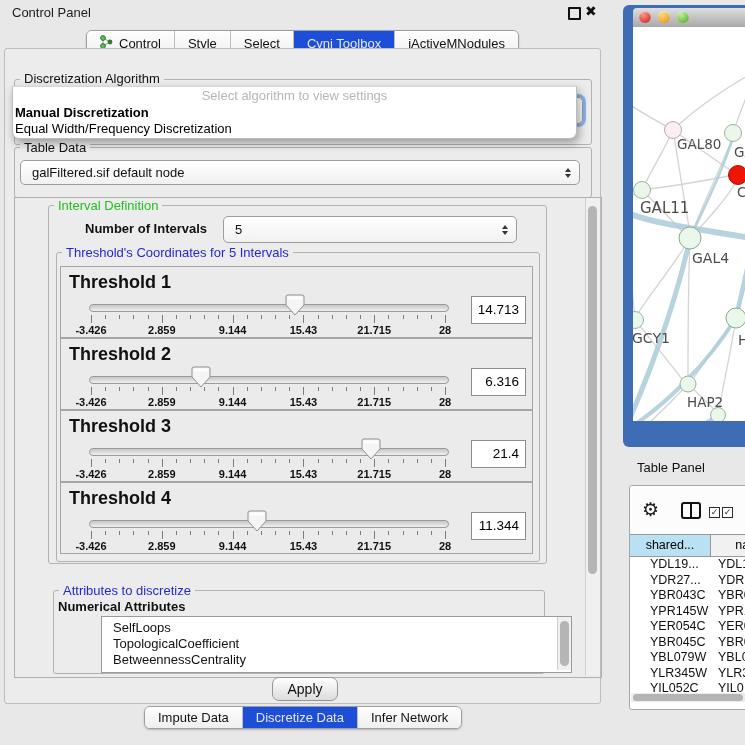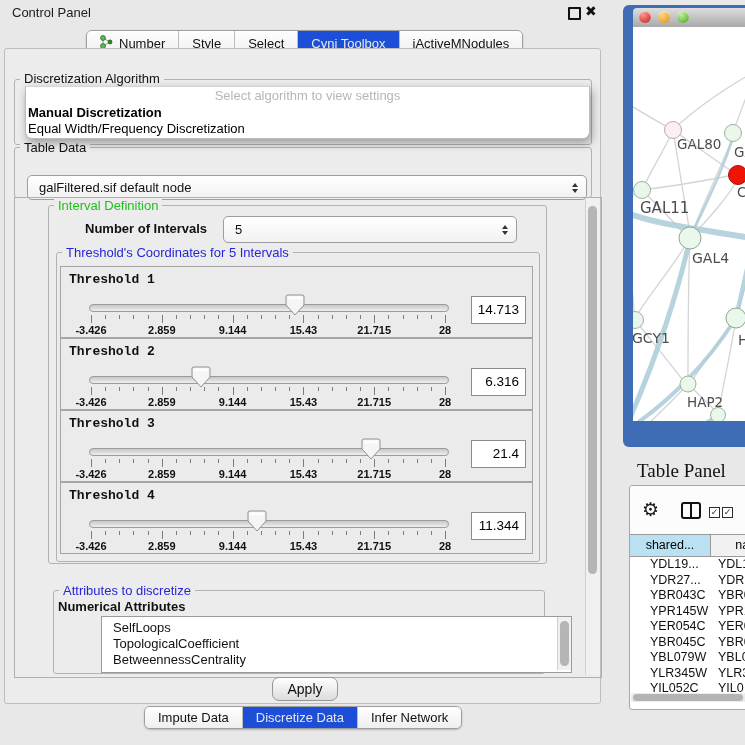--- a/index.html
+++ b/index.html
@@ -26,27 +26,27 @@
   .combo{background:linear-gradient(#ffffff,#f1f1f1);border:1px solid #9d9d9d;border-radius:5px;font-size:13px;}
   .combo .val{position:absolute;left:11px;top:0;line-height:23px;}
   .ring{box-shadow:0 0 1px 3px rgba(105,160,235,.8);}
   .stepper{position:absolute;right:8px;top:50%;transform:translateY(-50%);}
   .tri-up{width:0;height:0;border-left:3.5px solid transparent;border-right:3.5px solid transparent;
           border-bottom:4.5px solid #333;margin-bottom:2px;}
   .tri-down{width:0;height:0;border-left:3.5px solid transparent;border-right:3.5px solid transparent;
           border-top:4.5px solid #333;}
   
   .popup{left:12px;top:86px;width:563px;height:51px;background:#fff;border:1px solid #bcbcbc;border-top:1px solid #d5d5d5;
-         border-radius:0 0 7px 7px;box-shadow:2px 4px 10px rgba(0,0,0,.35);z-index:40;margin-left:13px;}
+         border-radius:0 0 7px 7px;box-shadow:2px 4px 10px rgba(0,0,0,.35);z-index:40;}
   .popup-prompt{text-align:center;color:#b6b6b6;font-size:13px;height:18px;line-height:18px;}
   .popup-item{font-size:13px;height:16px;line-height:16px;padding-left:2px;color:#000;}
   .popup-item.bold{font-weight:bold;}
   
   .th-panel{position:absolute;left:60px;width:471px;height:70px;border:1px solid #a5a5a5;background:#ebebeb;}
-  .th-name{position:absolute;left:8px;top:5px;font-size:13px;font-weight:bold;font-family:Liberation Mono, monospace;}
+  .th-name{position:absolute;left:8px;top:5px;font-size:18px;font-weight:bold;}
   .track{position:absolute;left:28px;top:37px;width:358px;height:6px;border:1px solid #9b9b9b;border-radius:4px;
          background:linear-gradient(#c6c6c6,#efefef);}
   .tick{position:absolute;width:1px;background:#7d7d7d;}
   .tick-label{position:absolute;width:52px;text-align:center;font-size:11px;font-weight:bold;color:#111;}
   .value-box{position:absolute;left:410px;top:29px;width:47px;height:26px;background:#fff;border:1px solid #8c8c8c;
              font-size:13.5px;text-align:right;padding-right:6px;line-height:26px;color:#000;}
   .handle{position:absolute;top:27px;width:20px;height:22px;}
   
   .list{background:#fff;border:1px solid #9a9a9a;overflow:hidden;}
   .list-item{font-size:13px;height:16px;line-height:16px;padding-left:11px;white-space:nowrap;}
@@ -54,21 +54,21 @@
   .sb-thumb{background:#b5b5b5;border-radius:5px;}
   .btn{background:linear-gradient(#ffffff,#dcdcdc);border:1px solid #969696;border-radius:7px;
        font-size:14px;text-align:center;color:#111;}
   
   .net-frame{left:623px;top:5px;width:122px;height:442px;background:#3f6db5;border-radius:6px 0 0 6px;}
   .net-title{position:absolute;left:10px;top:3px;width:112px;height:19px;border-radius:4px 0 0 0;
              background:linear-gradient(#dedede,#a9a9a9);border-bottom:1px solid #8a8a8a;}
   .light{position:absolute;top:3px;width:12px;height:12px;border-radius:50%;box-shadow:inset 0 1px 1px rgba(255,255,255,.7);}
   .net-canvas{position:absolute;left:10px;top:22px;width:112px;height:394px;background:#fff;overflow:hidden;}
   
-  .tp-title{left:637px;top:460px;font-size:19px;color:#111;font-family:Liberation Serif, serif;}
+  .tp-title{left:637px;top:460px;font-size:13px;color:#111;}
   .tp-panel{left:629px;top:485px;width:120px;height:223px;background:#fff;border:1px solid #a6a6a6;border-radius:3px;overflow:hidden;}
   .tp-toolbar{position:absolute;left:0;top:0;width:120px;height:48px;background:#fcfcfc;}
   .gear{position:absolute;left:12px;top:12px;font-size:19px;color:#1a1a1a;font-family:"DejaVu Sans",sans-serif;}
   .col-icon{position:absolute;left:51px;top:16px;width:16px;height:13px;border:2px solid #111;border-radius:3px;}
   .col-icon div{position:absolute;left:6.5px;top:0;width:2px;height:13px;background:#111;}
   .cb{position:absolute;top:21px;width:9px;height:9px;border:1.5px solid #2c2c2c;font-size:9px;line-height:9px;
       font-weight:bold;text-align:center;color:#2c2c2c;background:#fff;}
   .tp-hdr{position:absolute;top:48px;height:21px;border-top:1px solid #9a9a9a;border-bottom:1px solid #9a9a9a;
           font-size:12.5px;text-align:center;line-height:21px;color:#000;}
   .tp-row{position:absolute;left:0;width:170px;height:15.5px;font-size:12.5px;line-height:15.5px;background:#fff;}
@@ -89,21 +89,21 @@
   <div class="abs tabbar" style="left:86px;top:30px;">
       <div class="tabseg">
         <span><svg width="13" height="14" viewBox="0 0 13 14">
             <line x1="3" y1="3" x2="10" y2="7" stroke="#9a9a9a"></line>
             <line x1="3" y1="11" x2="10" y2="7" stroke="#9a9a9a"></line>
             <line x1="3" y1="3" x2="3" y2="11" stroke="#9a9a9a"></line>
             <circle cx="3" cy="3" r="2.4" fill="#63b863" stroke="#2e7d32"></circle>
             <circle cx="3" cy="11" r="2.4" fill="#63b863" stroke="#2e7d32"></circle>
             <circle cx="10" cy="7" r="2.4" fill="#2e7d32"></circle>
           </svg></span>
-        <span>Number</span>
+        <span>Control</span>
       </div>
       <div class="tabseg">
         <span>Style</span>
       </div>
       <div class="tabseg">
         <span>Select</span>
       </div>
       <div class="tabseg sel">
         <span>Cyni Toolbox</span>
       </div>
@@ -126,21 +126,21 @@
   <div class="abs popup">
     <div class="popup-prompt">Select algorithm to view settings</div>
     <div id="popup-items">
         <div class="popup-item bold">Manual Discretization</div>
         <div class="popup-item">Equal Width/Frequency Discretization</div>
       </div>
   </div>
 
   <div class="abs group" style="left:14px;top:147px;width:576px;height:49px;"></div>
   <div class="abs group-label" style="left:20px;top:140px;z-index:5;">Table Data</div>
-  <div class="abs combo" style="left:27px;top:160px;width:558px;height:23px;margin-top:15px;">
+  <div class="abs combo" style="left:20px;top:160px;width:558px;height:23px;">
     <span class="val">galFiltered.sif default node</span>
     <span class="stepper">
         <span class="tri-up" style="display:block"></span>
         <span class="tri-down" style="display:block"></span>
       </span>
   </div>
 
   <div class="abs" style="left:14px;top:197px;width:586px;height:479px;border:1px solid #b0b0b0;"></div>
   <div class="abs sb-track" style="left:585px;top:198px;width:14px;height:477px;">
     <div class="sb-thumb" style="position:absolute;left:2px;top:8px;width:9px;height:368px;"></div>

